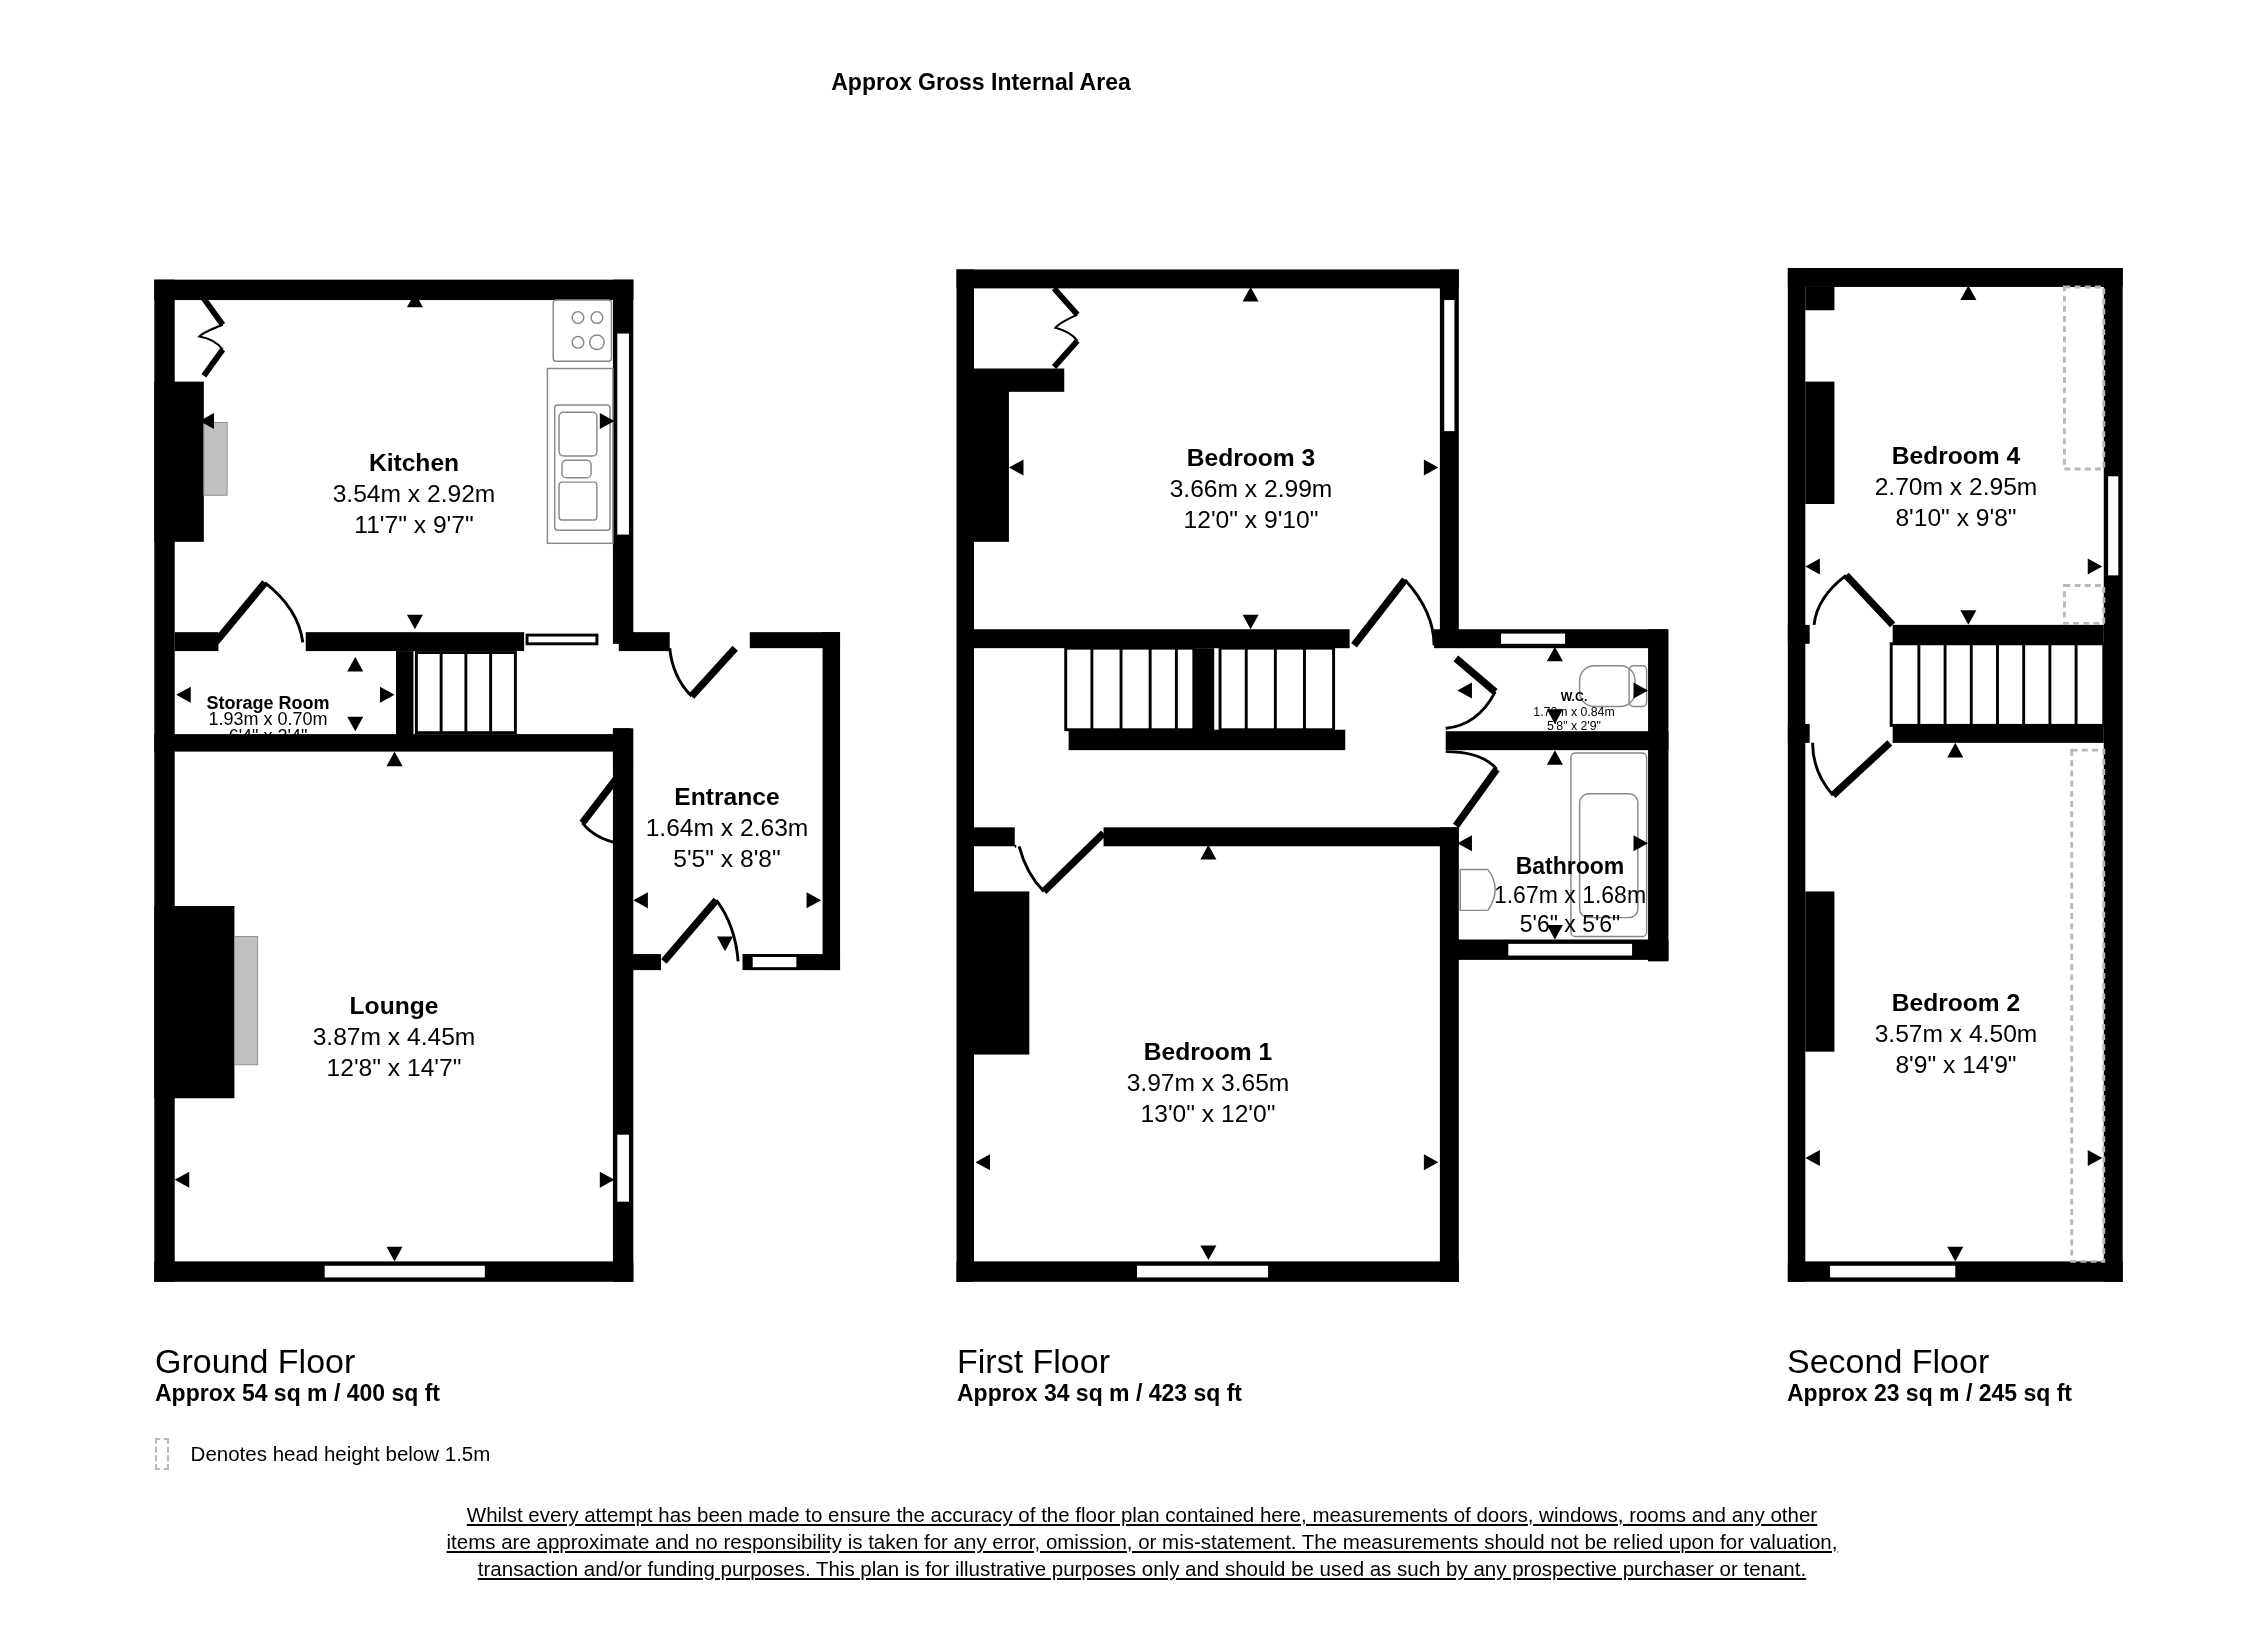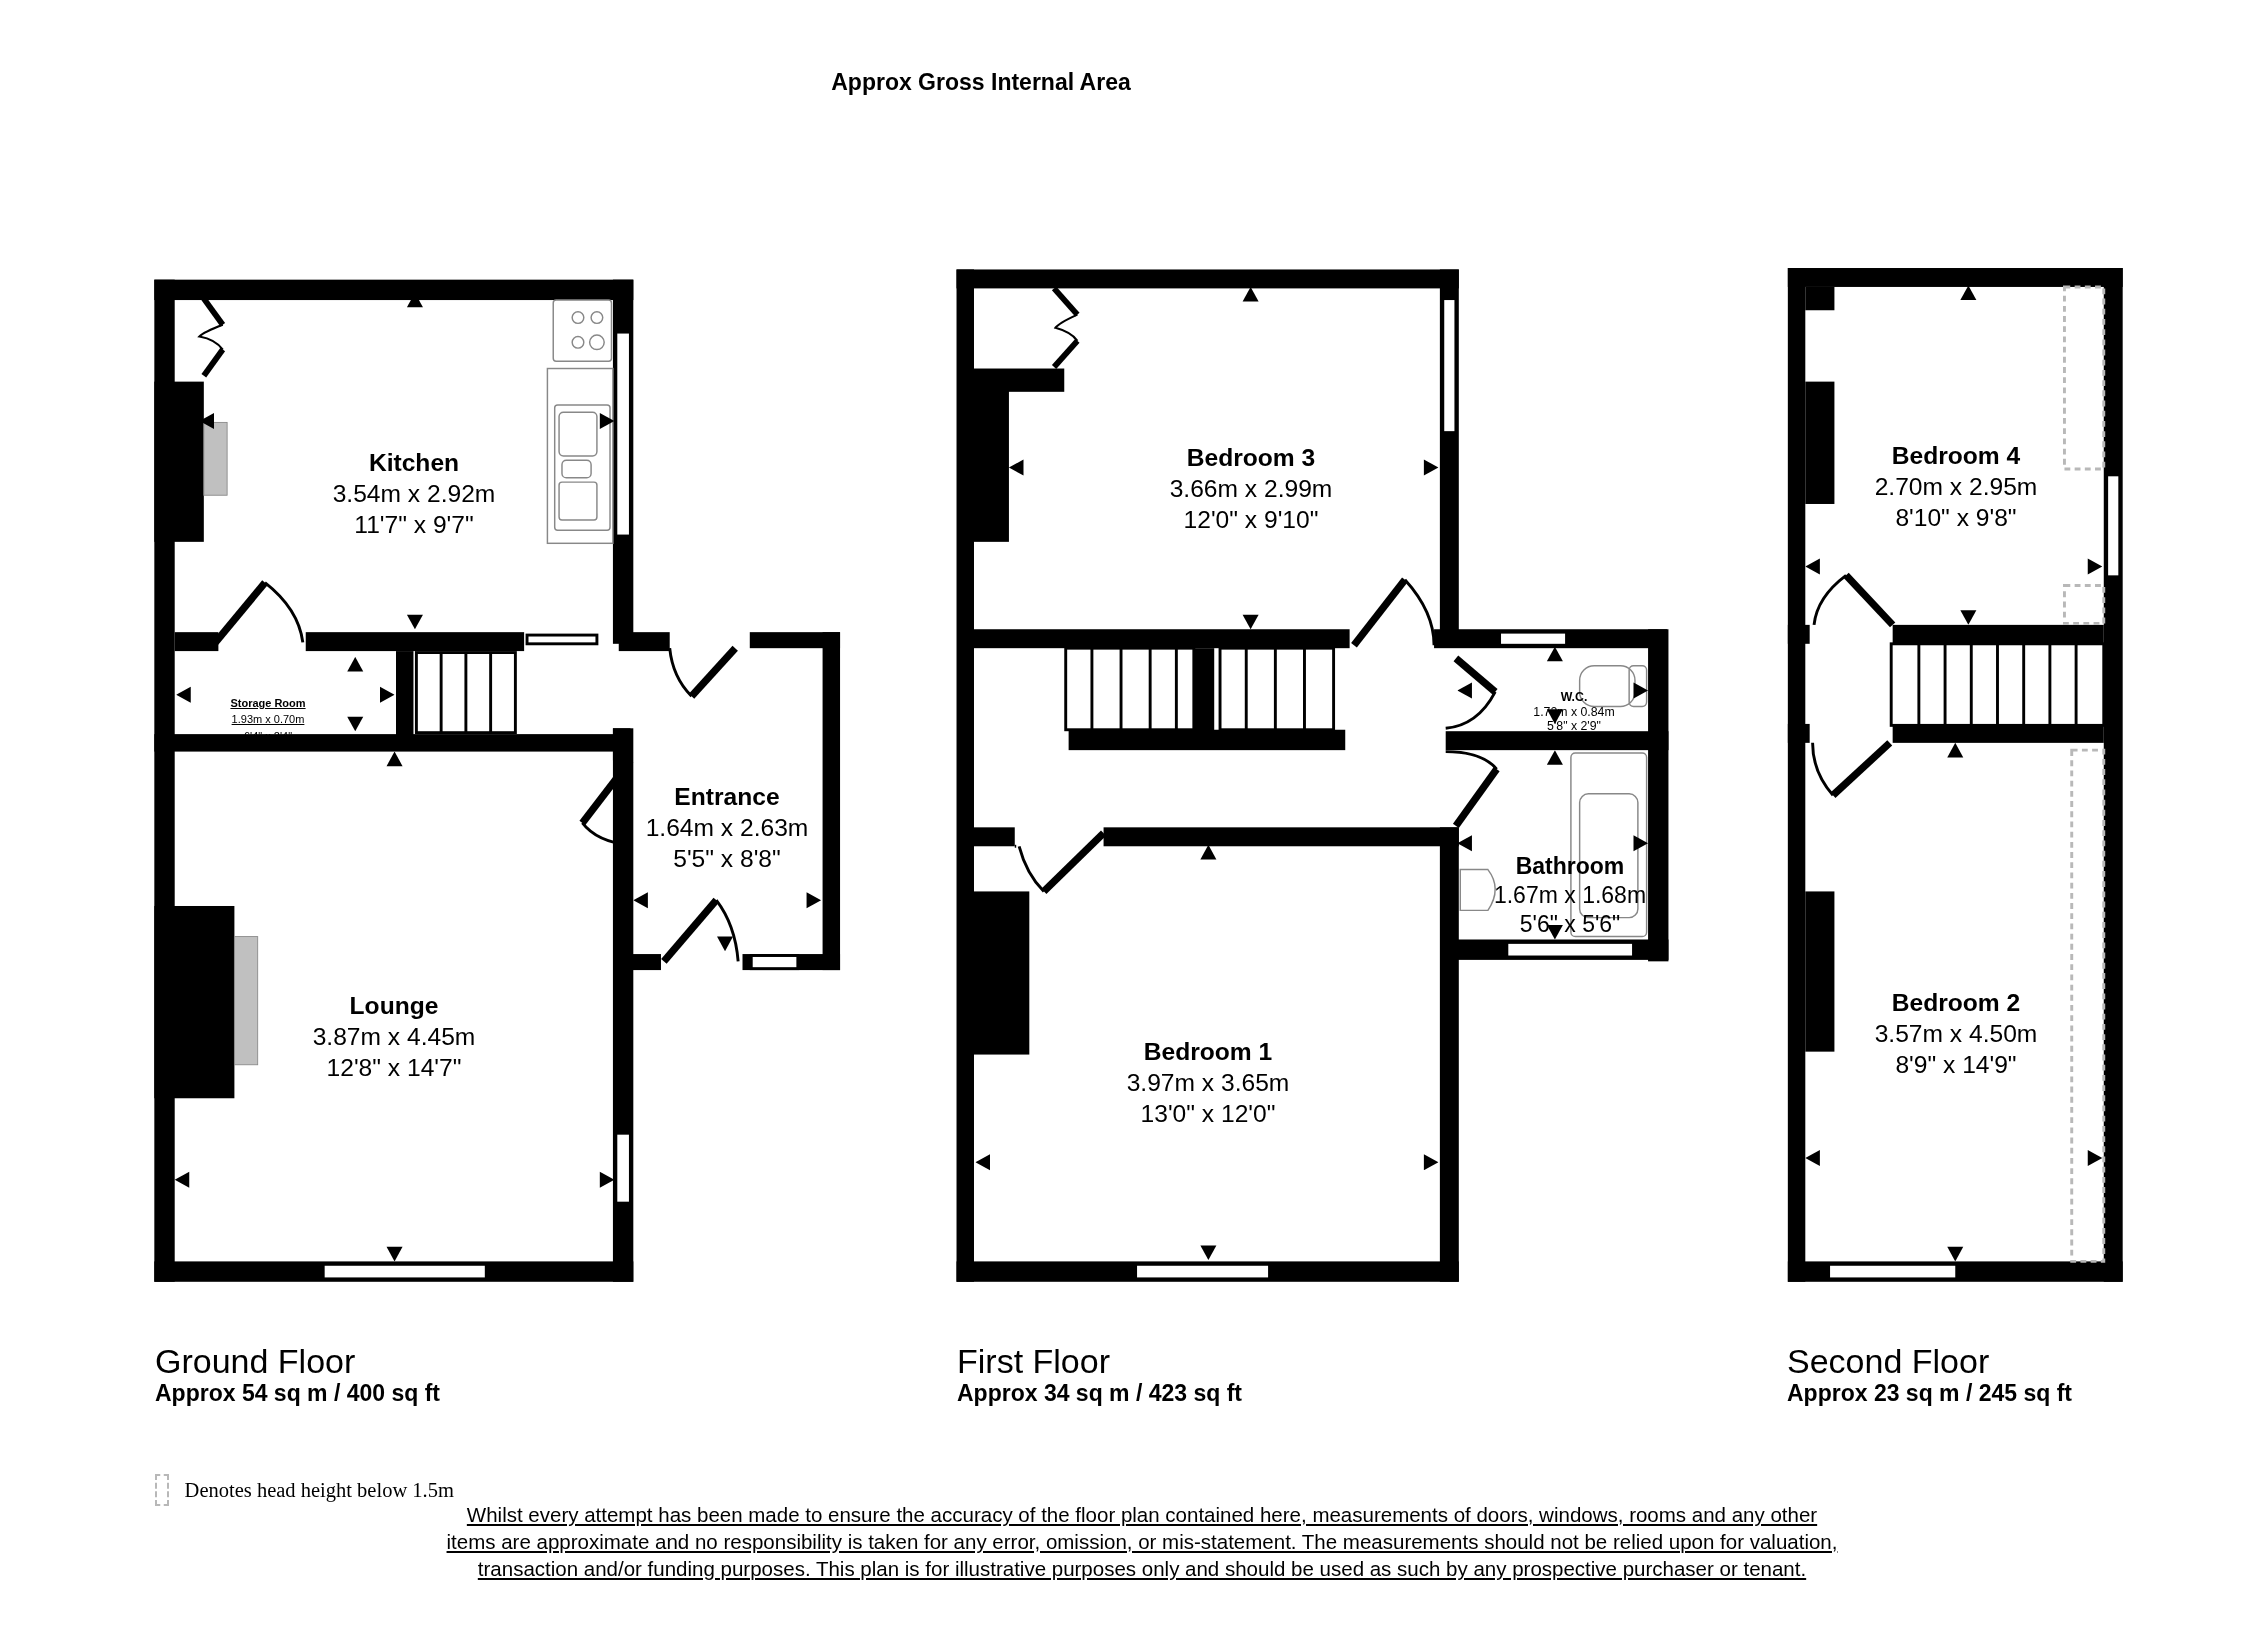--- a/index.html
+++ b/index.html
@@ -2,27 +2,27 @@
 <html style="font-size:7.3px"><head>
 <meta charset="utf-8">
 <style>
   html, body { margin:0; padding:0; background:#ffffff; }
   body { width:2261px; height:1627px; overflow:hidden; position:relative; font-family:"Liberation Sans", sans-serif; color:#000; }
   #plan { position:absolute; left:0; top:0; width:2261px; height:1627px; }
   .abs { position:absolute; }
   .title { left:0; width:1962px; top:68px; text-align:center; font-weight:bold; font-size:23px; line-height:28px; }
   .floor-name { font-size:34px; line-height:38px; }
   .floor-area { font-weight:bold; font-size:23px; line-height:27px; }
-  .legend { left:155px; top:1474px; font-size:20.5px; display:flex; align-items:center; gap:16px;font-family:Liberation Serif, serif; }
+  .legend { left:155px; top:1438px; font-size:20.5px; display:flex; align-items:center; gap:22px; }
   .legend-box { width:13.6px; height:32px; border:2.3px dashed #b8b8b8; box-sizing:border-box; }
   .disclaimer { left:446px; width:1392px; top:1501px; text-align:center; font-size:20.5px; line-height:27px;text-decoration:underline; }
   .room { position:absolute; text-align:center; transform:translate(-50%,0); white-space:nowrap; }
   .room .n { font-weight:bold;margin-top:28px; }
   .room.big { font-size:24.6px; line-height:31px; }
-  .room.small { font-size:11px; line-height:16.4px;text-decoration:underline; }
+  .room.small { font-size:18px; line-height:16.4px; }
   .room.tiny { font-size:12.3px; line-height:14.6px; }
   .room.mid { font-size:23px; line-height:29px;text-align:center; }
 </style>
 </head>
 <body>
 
 <svg id="plan" viewBox="0 0 1553 1117" preserveAspectRatio="none" xmlns="http://www.w3.org/2000/svg">
   <defs>
     <symbol id="tri" viewBox="-6 -6 12 12">
         <polygon points="-5.5,4 5.5,4 0,-6" fill="#000"></polygon>

